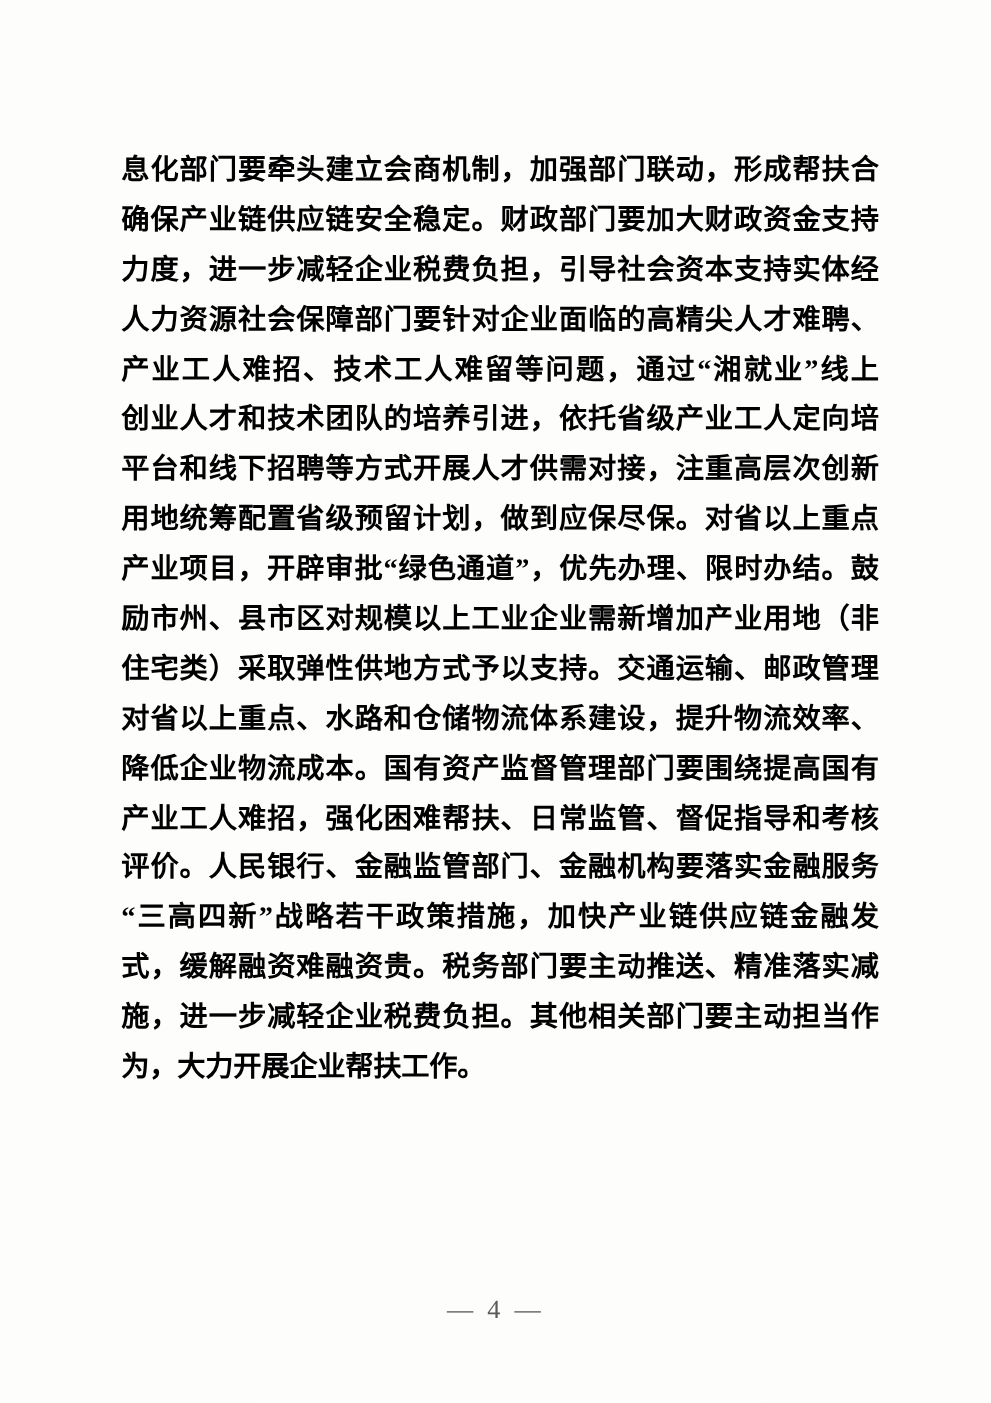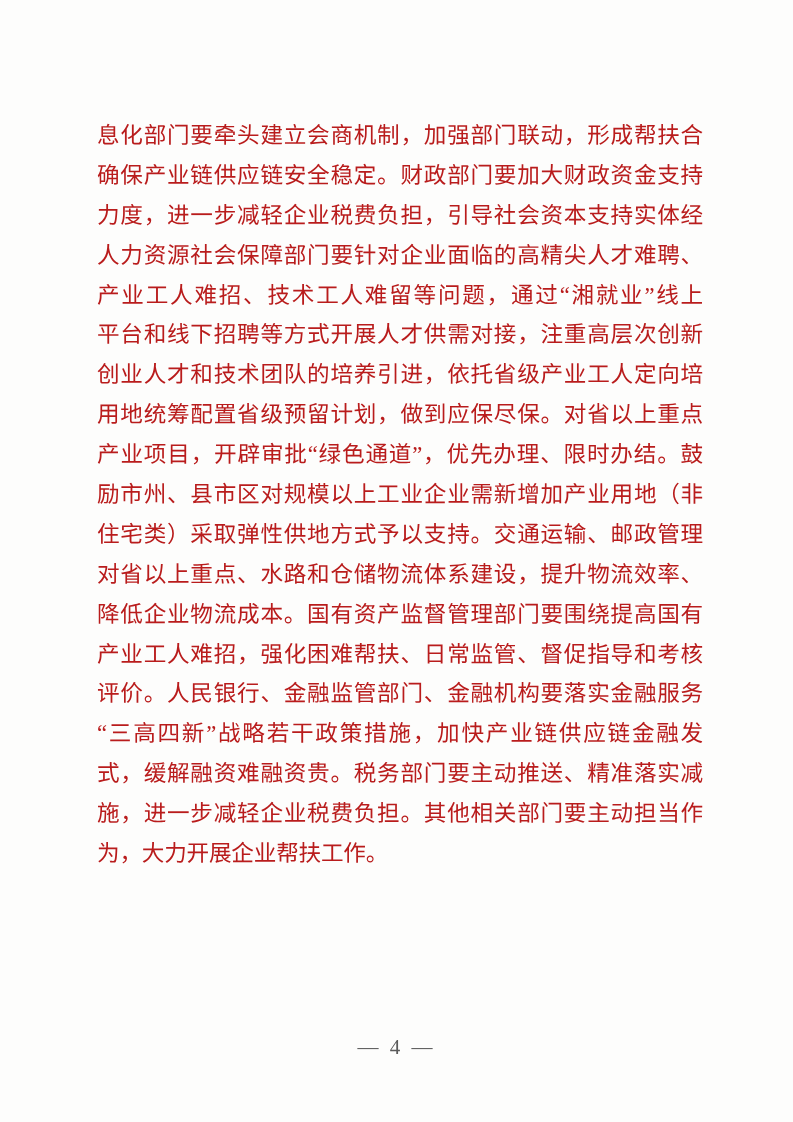--- a/index.html
+++ b/index.html
@@ -23,25 +23,25 @@
     position: absolute;
     left: 97px;
     top: 116px;
     width: 606px;
   }
   .line {
     height: 39.9px;
     line-height: 39.9px;
     font-size: 22.6px;
     letter-spacing: -0.2px;
-    color: #b91c1c;
+    color: #000000;
     text-align: justify;
     text-align-last: justify;
     -moz-text-align-last: justify;
-    font-weight: 400;
+    font-weight: 700;
     overflow: hidden;
   }
   .line.last {
     text-align: center;
     text-align-last: left;
     -moz-text-align-last: left;
   }
   .footer {
     position: absolute;
     left: 0;
@@ -60,22 +60,22 @@
 </head>
 <body>
 
 <div class="page">
   <div class="text-block">
     <div class="line">息化部门要牵头建立会商机制，加强部门联动，形成帮扶合</div>
     <div class="line">确保产业链供应链安全稳定。财政部门要加大财政资金支持</div>
     <div class="line">力度，进一步减轻企业税费负担，引导社会资本支持实体经济。</div>
     <div class="line">人力资源社会保障部门要针对企业面临的高精尖人才难聘、</div>
     <div class="line">产业工人难招、技术工人难留等问题，通过“湘就业”线上</div>
+    <div class="line">创业人才和技术团队的培养引进，依托省级产业工人定向培</div>
     <div class="line">平台和线下招聘等方式开展人才供需对接，注重高层次创新</div>
-    <div class="line">创业人才和技术团队的培养引进，依托省级产业工人定向培</div>
     <div class="line">用地统筹配置省级预留计划，做到应保尽保。对省以上重点</div>
     <div class="line">产业项目，开辟审批“绿色通道”，优先办理、限时办结。鼓</div>
     <div class="line">励市州、县市区对规模以上工业企业需新增加产业用地（非</div>
     <div class="line">住宅类）采取弹性供地方式予以支持。交通运输、邮政管理</div>
     <div class="line">对省以上重点、水路和仓储物流体系建设，提升物流效率、</div>
     <div class="line">降低企业物流成本。国有资产监督管理部门要围绕提高国有</div>
     <div class="line">产业工人难招，强化困难帮扶、日常监管、督促指导和考核</div>
     <div class="line">评价。人民银行、金融监管部门、金融机构要落实金融服务</div>
     <div class="line">“三高四新”战略若干政策措施，加快产业链供应链金融发</div>
     <div class="line">式，缓解融资难融资贵。税务部门要主动推送、精准落实减</div>

